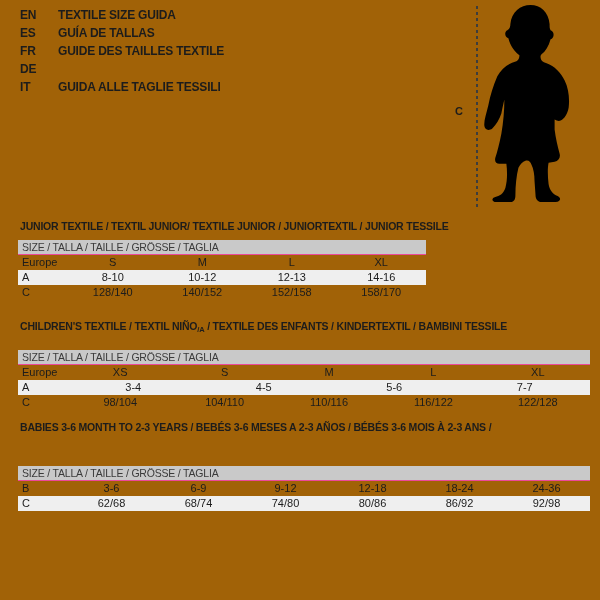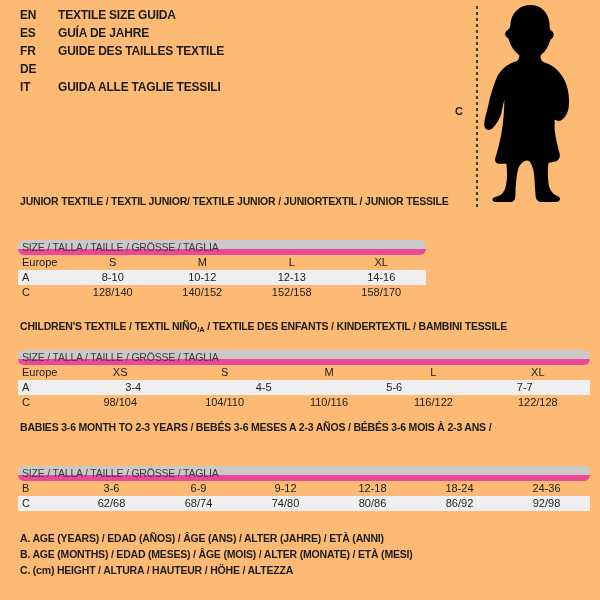--- a/index.html
+++ b/index.html
@@ -1,18 +1,18 @@
 <!DOCTYPE html>
 <html><head>
 <meta charset="utf-8">
 <style>
   * { margin: 0; padding: 0; box-sizing: border-box; }
   html, body { width: 600px; height: 600px; background: #ffffff; }
   body { font-family: "Liberation Sans", sans-serif; color: #1c1c1c; }
-  .page { position: relative; width: 600px; height: 600px; background: #fdba74; overflow: hidden; }
+  .page { position: relative; width: 600px; height: 600px; background: #a16207; overflow: hidden; }
 
   
   .lang-list { position: absolute; left: 20px; top: 6px; }
   .lang-row { display: flex; height: 18px; align-items: center; }
   .lang-code { width: 38px; font-weight: bold; font-size: 12px; letter-spacing: -0.2px; }
   .lang-title { font-weight: bold; font-size: 12px; letter-spacing: -0.2px; }
 
   
   .dotted-line { position: absolute; left: 476px; top: 6px; width: 2px; height: 201px;
     background: repeating-linear-gradient(to bottom, #3d3d3d 0 3px, transparent 3px 6px); }
@@ -25,21 +25,21 @@
   .section-title .subscript { font-size: 7.5px; vertical-align: -2px; }
   .two-line { line-height: 16px; }
 
   .sizetable { position: absolute; left: 18px; }
   .t-junior   { top: 240px; width: 408px; }
   .t-children { top: 350px; width: 572px; }
   .t-babies   { top: 466px; width: 572px; }
 
   .thead { height: 15px; line-height: 14px; background: #c9c9c9; color: #3a3a3a;
     font-size: 10.5px; letter-spacing: -0.2px; padding-left: 4px;
-    border-bottom: 6px solid #ec4899; border-radius: 6px; }
+    border-bottom: 1px solid #ec4899; }
   .trow { display: flex; height: 15px; line-height: 15px; font-size: 11px; }
   .trow.alt { background: #efefef; }
   .tcell.label { width: 50px; padding-left: 4px; text-align: left; }
   .tcell.val { flex: 1; text-align: center; }
 
   
   .notes { position: absolute; left: 20px; top: 530px; }
   .note-line { height: 16px; line-height: 16px; font-weight: bold; font-size: 10.5px;
     letter-spacing: -0.2px; white-space: nowrap; }
 </style>
@@ -48,42 +48,42 @@
 
 <div class="page">
 
   <div class="lang-list">
     <div class="lang-row">
       <span class="lang-code">EN</span>
       <span class="lang-title">TEXTILE SIZE GUIDA</span>
     </div>
     <div class="lang-row">
       <span class="lang-code">ES</span>
-      <span class="lang-title">GUÍA DE JAHRE</span>
+      <span class="lang-title">GUÍA DE TALLAS</span>
     </div>
     <div class="lang-row">
       <span class="lang-code">FR</span>
       <span class="lang-title">GUIDE DES TAILLES TEXTILE</span>
     </div>
     <div class="lang-row">
       <span class="lang-code">DE</span>
     </div>
     <div class="lang-row">
       <span class="lang-code">IT</span>
       <span class="lang-title">GUIDA ALLE TAGLIE TESSILI</span>
     </div>
   </div>
 
   <span class="height-marker">C</span>
   <div class="dotted-line"></div>
   <svg class="baby-svg" width="96" height="206" viewBox="0 0 95 205" aria-hidden="true">
     <path fill="#000000" d="M46,2 C36,2 27,9 26,21 C26,24 25,26 23,27 C20,28 20,34 24,35 C26,43 31,49 35,52 C35,55 34,57 32,58 C24,60 17,65 13,73 C9,82 6,92 4,102 C2,110 0,116 0,121 C0,126 4,128 8,125 C12,121 15,116 17,110 C18,105 19,100 20,96 C20,107 19,119 17,130 C15,140 13,148 11,154 C10,158 12,160 15,160 L22,160 C23,168 23,177 21,184 C19,190 15,192 11,193 C7,194 7,198 12,198 L26,198 C30,198 31,195 31,191 C31,182 32,172 34,164 C36,160 38,158 41,157 C44,156 46,158 47,161 C49,165 50,171 50,177 L51,191 C51,195 53,198 57,198 L71,198 C76,198 77,194 73,192 C68,190 65,186 64,180 C63,172 63,164 64,159 L70,158 C74,157 76,154 75,150 C73,143 71,134 70,126 C70,121 70,119 70,116 C72,117 74,118 76,117 C80,115 83,110 84,104 C85,95 84,85 80,77 C76,69 70,63 62,60 C58,59 56,57 56,54 C56,53 56,52 57,51 C61,48 64,43 66,36 C70,35 70,28 66,27 C65,26 65,24 65,21 C64,9 56,2 46,2 Z"></path>
   </svg>
 
-  <div class="section-title" style="top: 195px; text-align: right;">JUNIOR TEXTILE / TEXTIL JUNIOR/ TEXTILE JUNIOR / JUNIORTEXTIL / JUNIOR TESSILE</div>
+  <div class="section-title" style="top: 220px; text-align: right;">JUNIOR TEXTILE / TEXTIL JUNIOR/ TEXTILE JUNIOR / JUNIORTEXTIL / JUNIOR TESSILE</div>
   <div class="sizetable t-junior">
     <div class="thead">SIZE / TALLA / TAILLE / GRÖSSE / TAGLIA</div>
     <div>
         <div class="trow">
           <span class="tcell label">Europe</span>
           <span class="tcell val">S</span>
           <span class="tcell val">M</span>
           <span class="tcell val">L</span>
           <span class="tcell val">XL</span>
         </div>
@@ -154,19 +154,14 @@
           <span class="tcell val">62/68</span>
           <span class="tcell val">68/74</span>
           <span class="tcell val">74/80</span>
           <span class="tcell val">80/86</span>
           <span class="tcell val">86/92</span>
           <span class="tcell val">92/98</span>
         </div>
       </div>
   </div>
 
-  <div class="notes">
-    <div class="note-line">A. AGE (YEARS) / EDAD (AÑOS) / ÂGE (ANS) / ALTER (JAHRE) / ETÀ (ANNI)</div>
-    <div class="note-line">B. AGE (MONTHS) / EDAD (MESES) / ÂGE (MOIS) / ALTER (MONATE) / ETÀ (MESI)</div>
-    <div class="note-line">C. (cm) HEIGHT / ALTURA / HAUTEUR / HÖHE / ALTEZZA</div>
-  </div>
 
 </div>
 
 </body></html>

